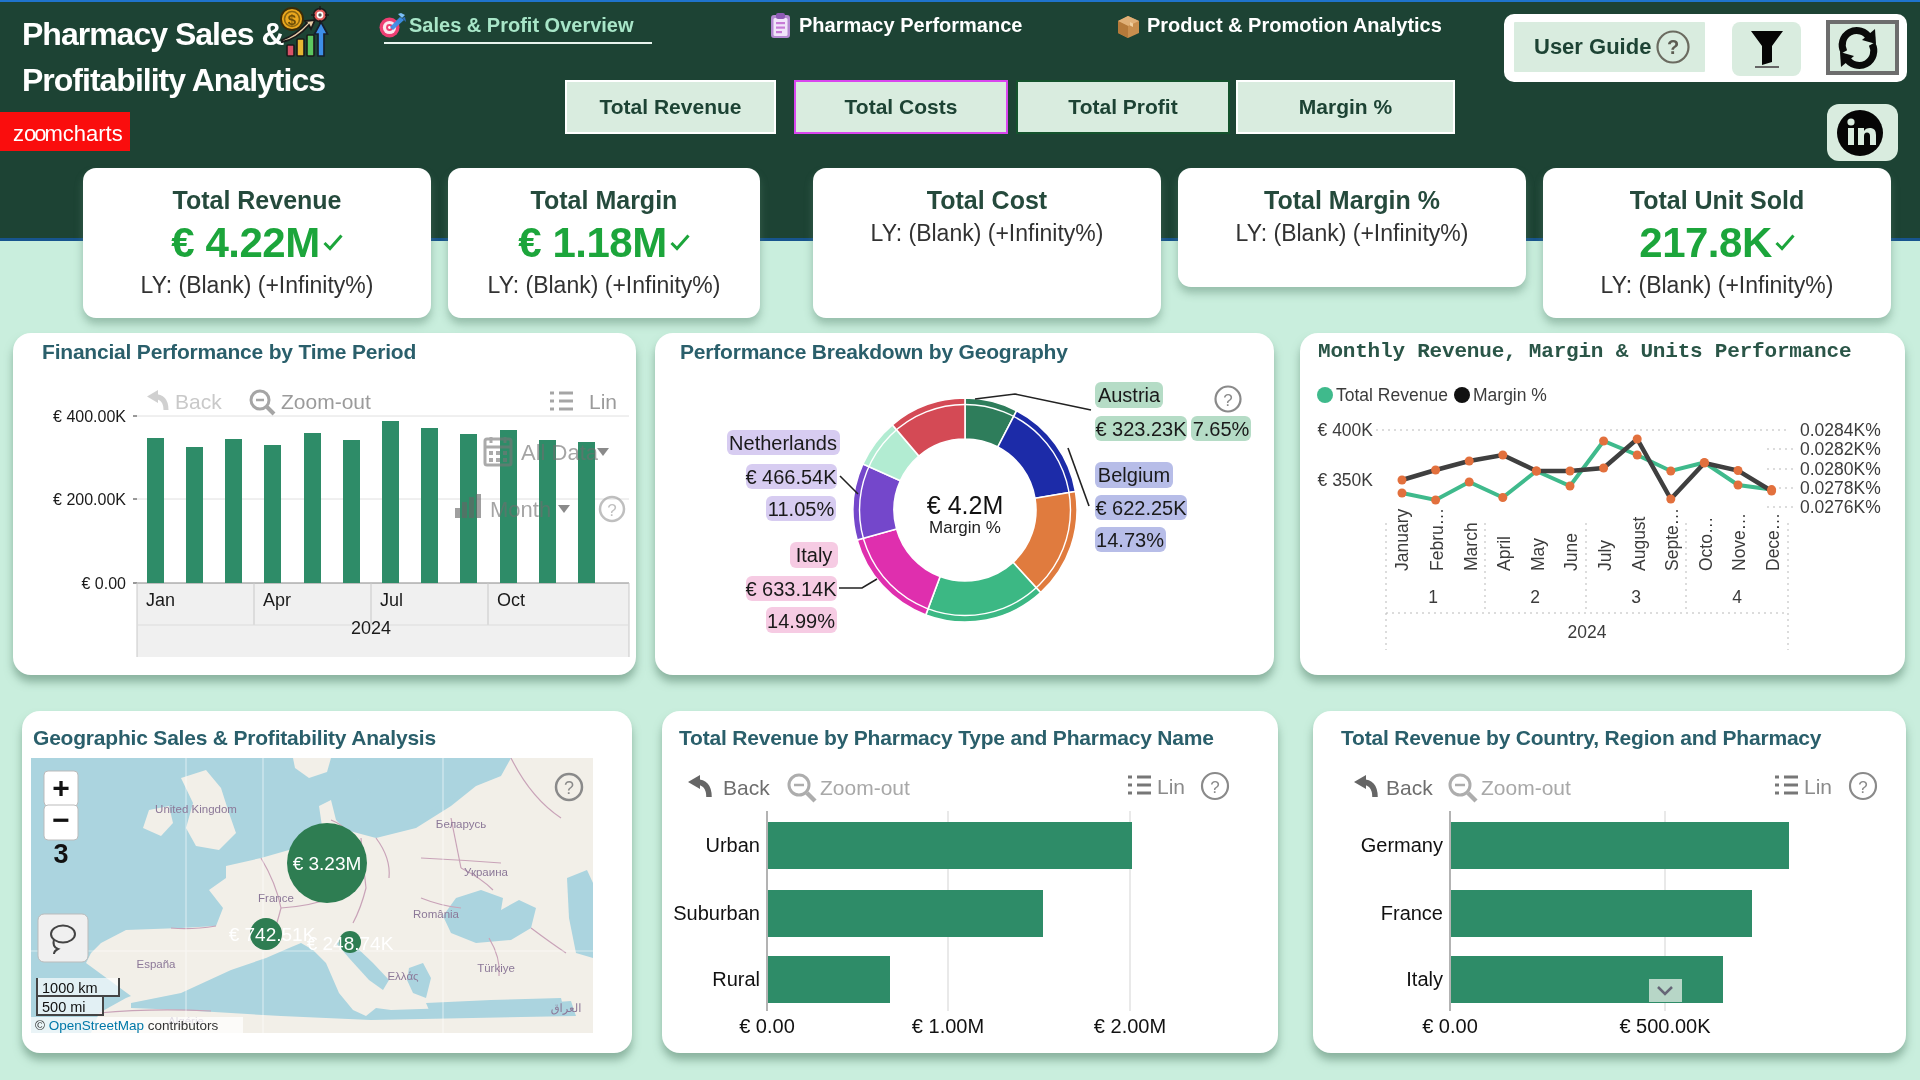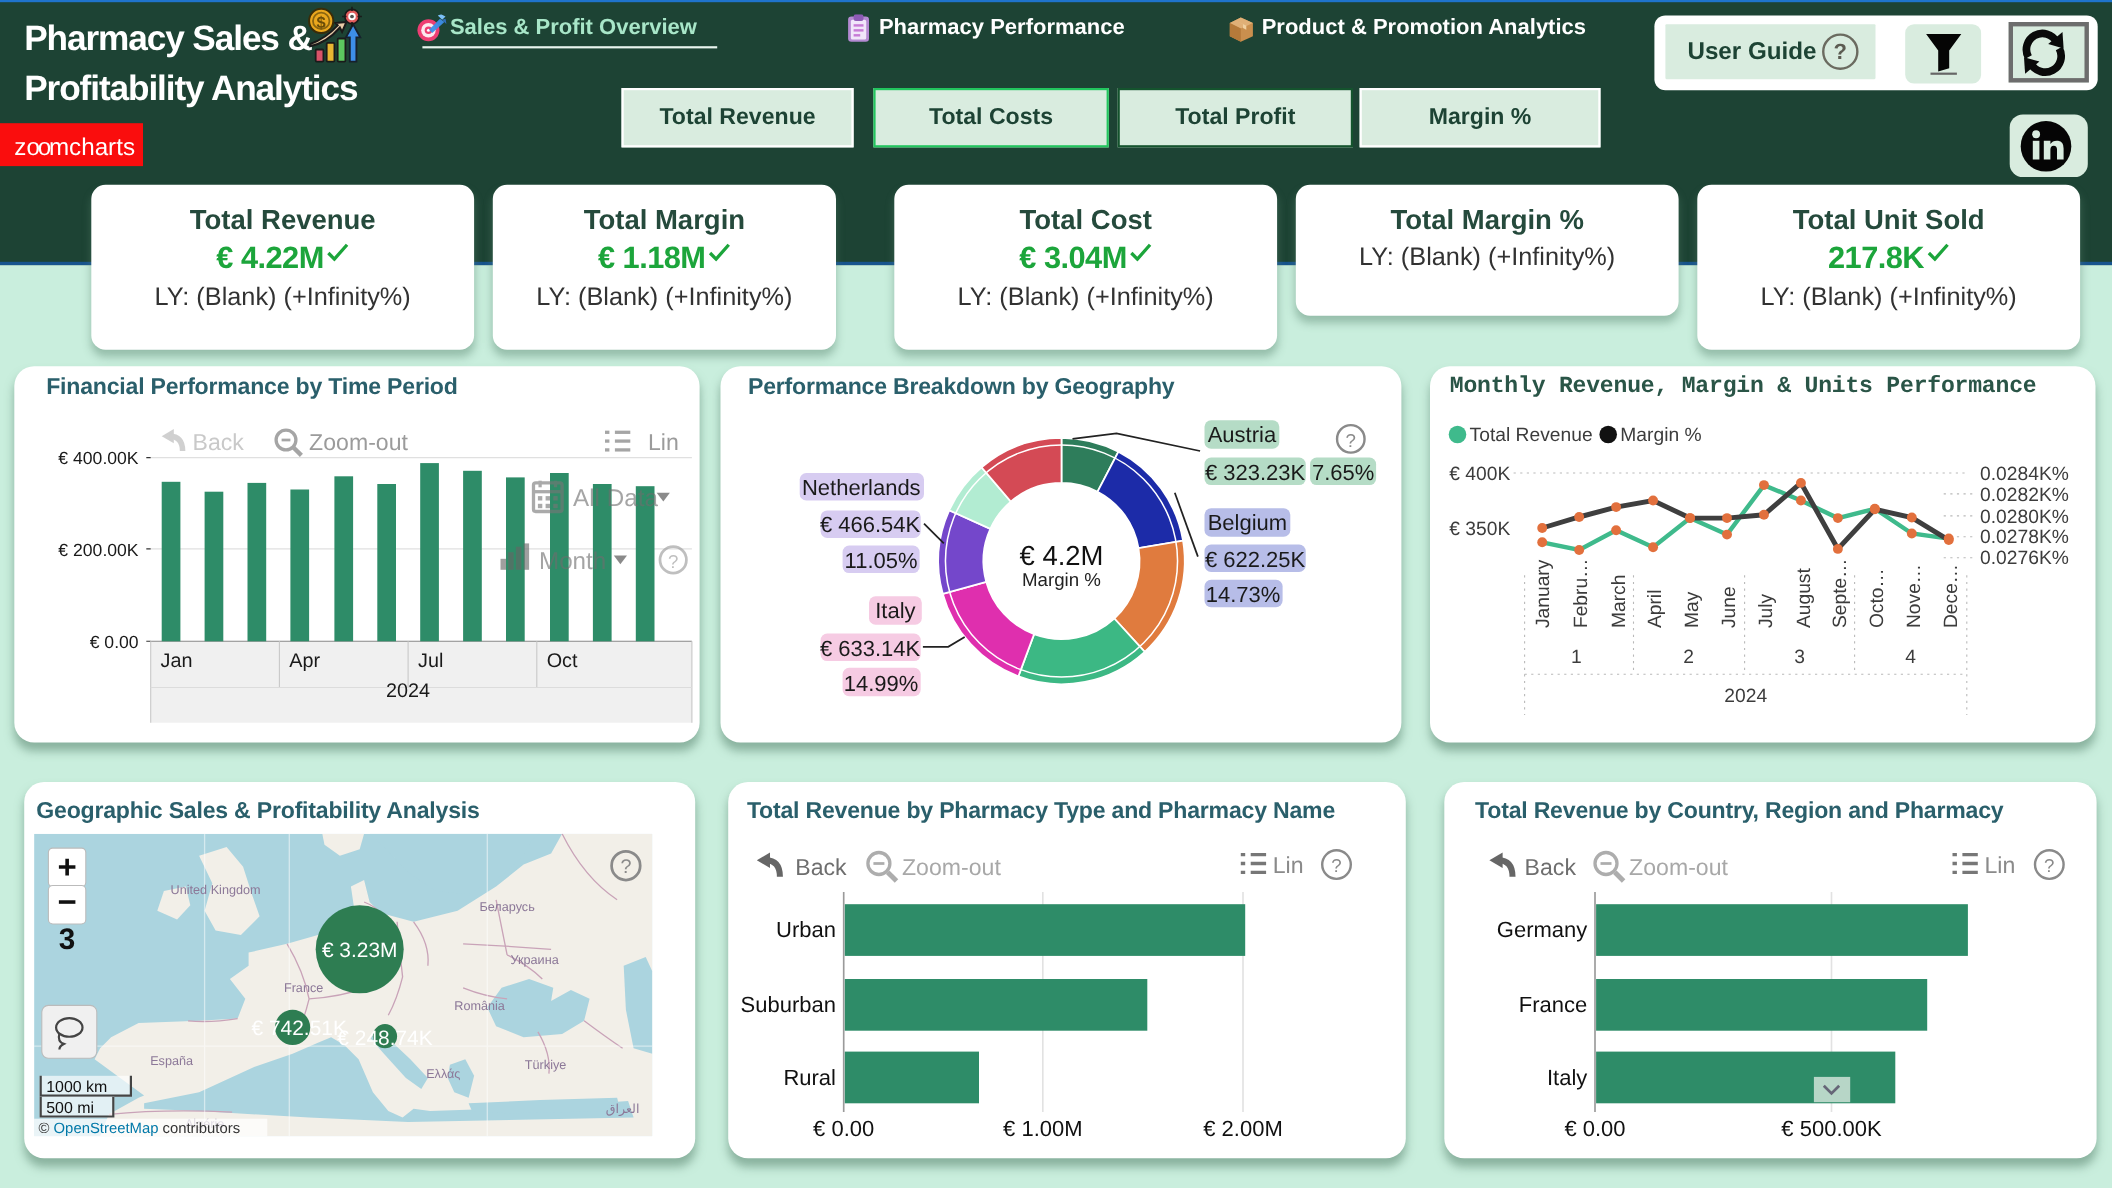--- a/index.html
+++ b/index.html
@@ -4,21 +4,21 @@
 <style>
   * { margin:0; padding:0; box-sizing:border-box; }
   html,body { width:1920px; height:1080px; overflow:hidden; background:#c9eedd; font-family:"Liberation Sans", sans-serif; }
   .abs { position:absolute; }
   #header { position:absolute; left:0; top:0; width:1920px; height:241px; background:#1d4334; }
   #topblue { position:absolute; left:0; top:0; width:1920px; height:2px; background:#1f74cc; }
   #botblue { position:absolute; left:0; top:238px; width:1920px; height:3px; background:#17548e; }
   .card { position:absolute; background:#fff; border-radius:18px; box-shadow:0 7px 9px rgba(86,130,108,0.55); }
   .kpi { position:absolute; background:#fff; border-radius:13px; box-shadow:0 6px 8px rgba(86,130,108,0.45); text-align:center; }
   .kpi .t { font-weight:bold; font-size:25px; color:#254a3c; margin-top:18px; }
-  .kpi .v { font-weight:bold; font-size:28px; color:#1ca53b; margin-top:4px; letter-spacing:-0.5px; }
+  .kpi .v { font-weight:bold; font-size:42px; color:#1ca53b; margin-top:4px; letter-spacing:-0.5px; }
   .kpi .v svg { vertical-align:6px; }
   .kpi .ly { font-size:23px; color:#323232; margin-top:5px; }
   .ctitle { position:absolute; font-weight:bold; font-size:21px; color:#2a5f6b; letter-spacing:-0.2px; }
   .navitem { position:absolute; top:14px; font-weight:bold; font-size:20px; color:#ffffff; }
 </style>
 </head>
 <body>
 <div id="header"></div>
 <div id="topblue"></div>
 <div id="botblue"></div>
@@ -72,21 +72,21 @@
 
 <svg class="abs" style="left:1116px; top:13px;" width="25" height="26" viewBox="0 0 25 26">
   <path d="M2 8 L12 3 L23 8 L23 20 L12 25 L2 20 Z" fill="#c98f4e"></path>
   <path d="M2 8 L12 13 L23 8 L12 3 Z" fill="#e0b077"></path>
   <path d="M12 13 L12 25 L2 20 L2 8 Z" fill="#b57a3a"></path>
   <path d="M7 5.5 L17 10.5 L17 14 L14 12.5 L14 9 Z" fill="#f0d0a0"></path>
 </svg>
 <div class="navitem" style="left:1147px;">Product &amp; Promotion Analytics</div>
 
 <div class="abs" style="left:565px; top:80px; width:211px; height:54px; background:#d9ecdf; border:2px solid #fff; text-align:center; line-height:50px; font-weight:bold; font-size:21px; color:#1d4334;">Total Revenue</div>
-<div class="abs" style="left:794px; top:80px; width:214px; height:54px; background:#d9ecdf; border:2px solid #22c55e; text-align:center; line-height:50px; font-weight:bold; font-size:21px; color:#1d4334;">Total Costs</div>
+<div class="abs" style="left:794px; top:80px; width:214px; height:54px; background:#d9ecdf; border:2px solid #d946ef; text-align:center; line-height:50px; font-weight:bold; font-size:21px; color:#1d4334;">Total Costs</div>
 <div class="abs" style="left:1016px; top:80px; width:214px; height:54px; background:#d9ecdf; border:2px solid #14532d; text-align:center; line-height:50px; font-weight:bold; font-size:21px; color:#1d4334;">Total Profit</div>
 <div class="abs" style="left:1236px; top:80px; width:219px; height:54px; background:#d9ecdf; border:2px solid #fff; text-align:center; line-height:50px; font-weight:bold; font-size:21px; color:#1d4334;">Margin %</div>
 
 <div class="abs" style="left:1504px; top:14px; width:403px; height:68px; background:#fff; border-radius:10px;"></div>
 <div class="abs" style="left:1514px; top:22px; width:191px; height:50px; background:#d9ecdf; border-radius:1px; text-align:left; padding-left:20px; line-height:50px; font-weight:bold; font-size:22px; color:#1d4334;">User Guide</div>
 <svg class="abs" style="left:1655px; top:29px;" width="36" height="36" viewBox="0 0 36 36">
   <circle cx="18" cy="18" r="15.5" fill="none" stroke="#6b6b60" stroke-width="2.2"></circle>
   <text x="18" y="25" text-anchor="middle" font-size="20" font-weight="bold" fill="#5c5c52">?</text>
 </svg>
 <div class="abs" style="left:1732px; top:22px; width:69px; height:54px; background:#d9ecdf; border-radius:8px;"></div>
@@ -118,23 +118,20 @@
 </div>
 <div class="kpi" style="left:448px; top:168px; width:312px; height:150px;">
   <div class="t">Total Margin</div>
     <div class="v">€ 1.18M<svg width="20" height="17" style="margin-left:3px;" viewBox="0 0 20 17">
         <polyline points="1.5,9 7,14.5 18.5,1.5" fill="none" stroke="#1ca53b" stroke-width="3"></polyline>
       </svg></div>
     <div class="ly">LY: (Blank) (+Infinity%)</div>
 </div>
 <div class="kpi" style="left:813px; top:168px; width:348px; height:150px;">
   <div class="t">Total Cost</div>
-    <div class="v">€ 3.04M<svg width="20" height="17" style="margin-left:3px;" viewBox="0 0 20 17">
-        <polyline points="1.5,9 7,14.5 18.5,1.5" fill="none" stroke="#1ca53b" stroke-width="3"></polyline>
-      </svg></div>
     <div class="ly">LY: (Blank) (+Infinity%)</div>
 </div>
 <div class="kpi" style="left:1178px; top:168px; width:348px; height:119px;">
   <div class="t">Total Margin %</div>
     <div class="ly">LY: (Blank) (+Infinity%)</div>
 </div>
 <div class="kpi" style="left:1543px; top:168px; width:348px; height:150px;">
   <div class="t">Total Unit Sold</div>
     <div class="v">217.8K<svg width="20" height="17" style="margin-left:3px;" viewBox="0 0 20 17">
         <polyline points="1.5,9 7,14.5 18.5,1.5" fill="none" stroke="#1ca53b" stroke-width="3"></polyline>

